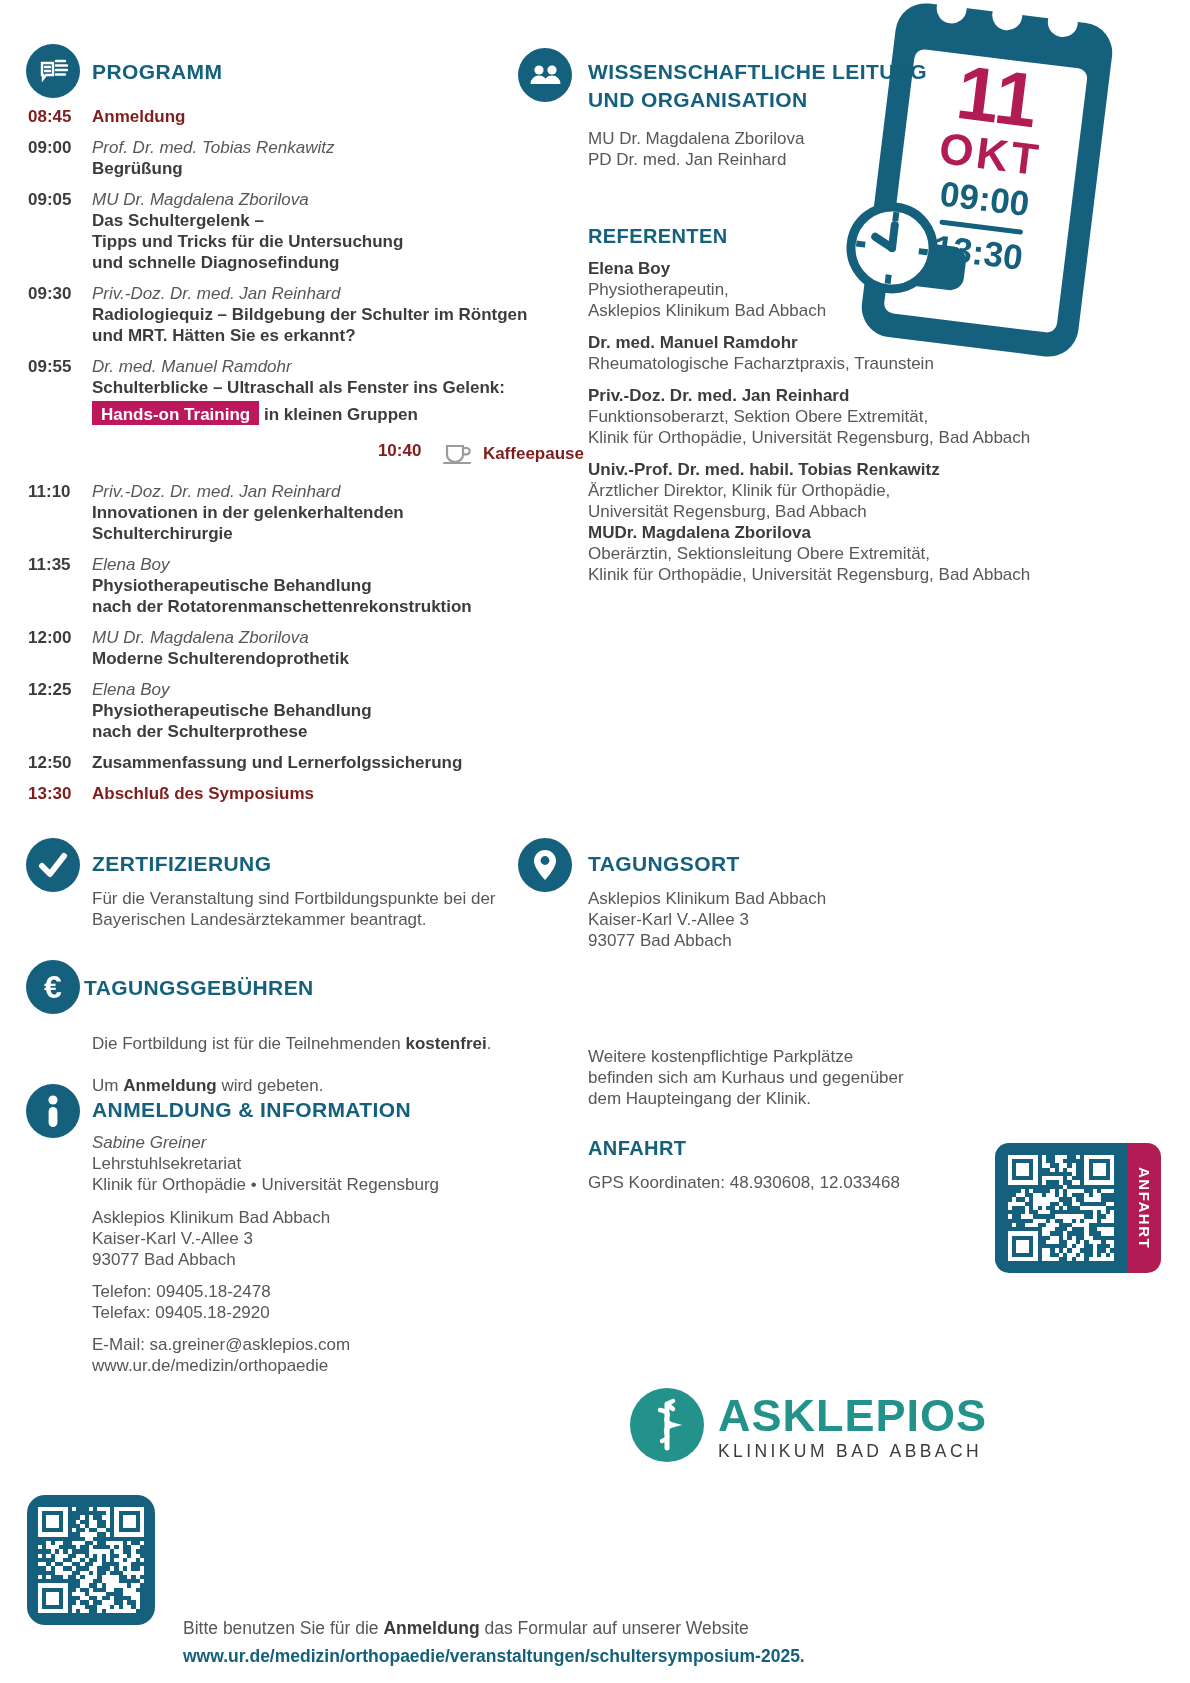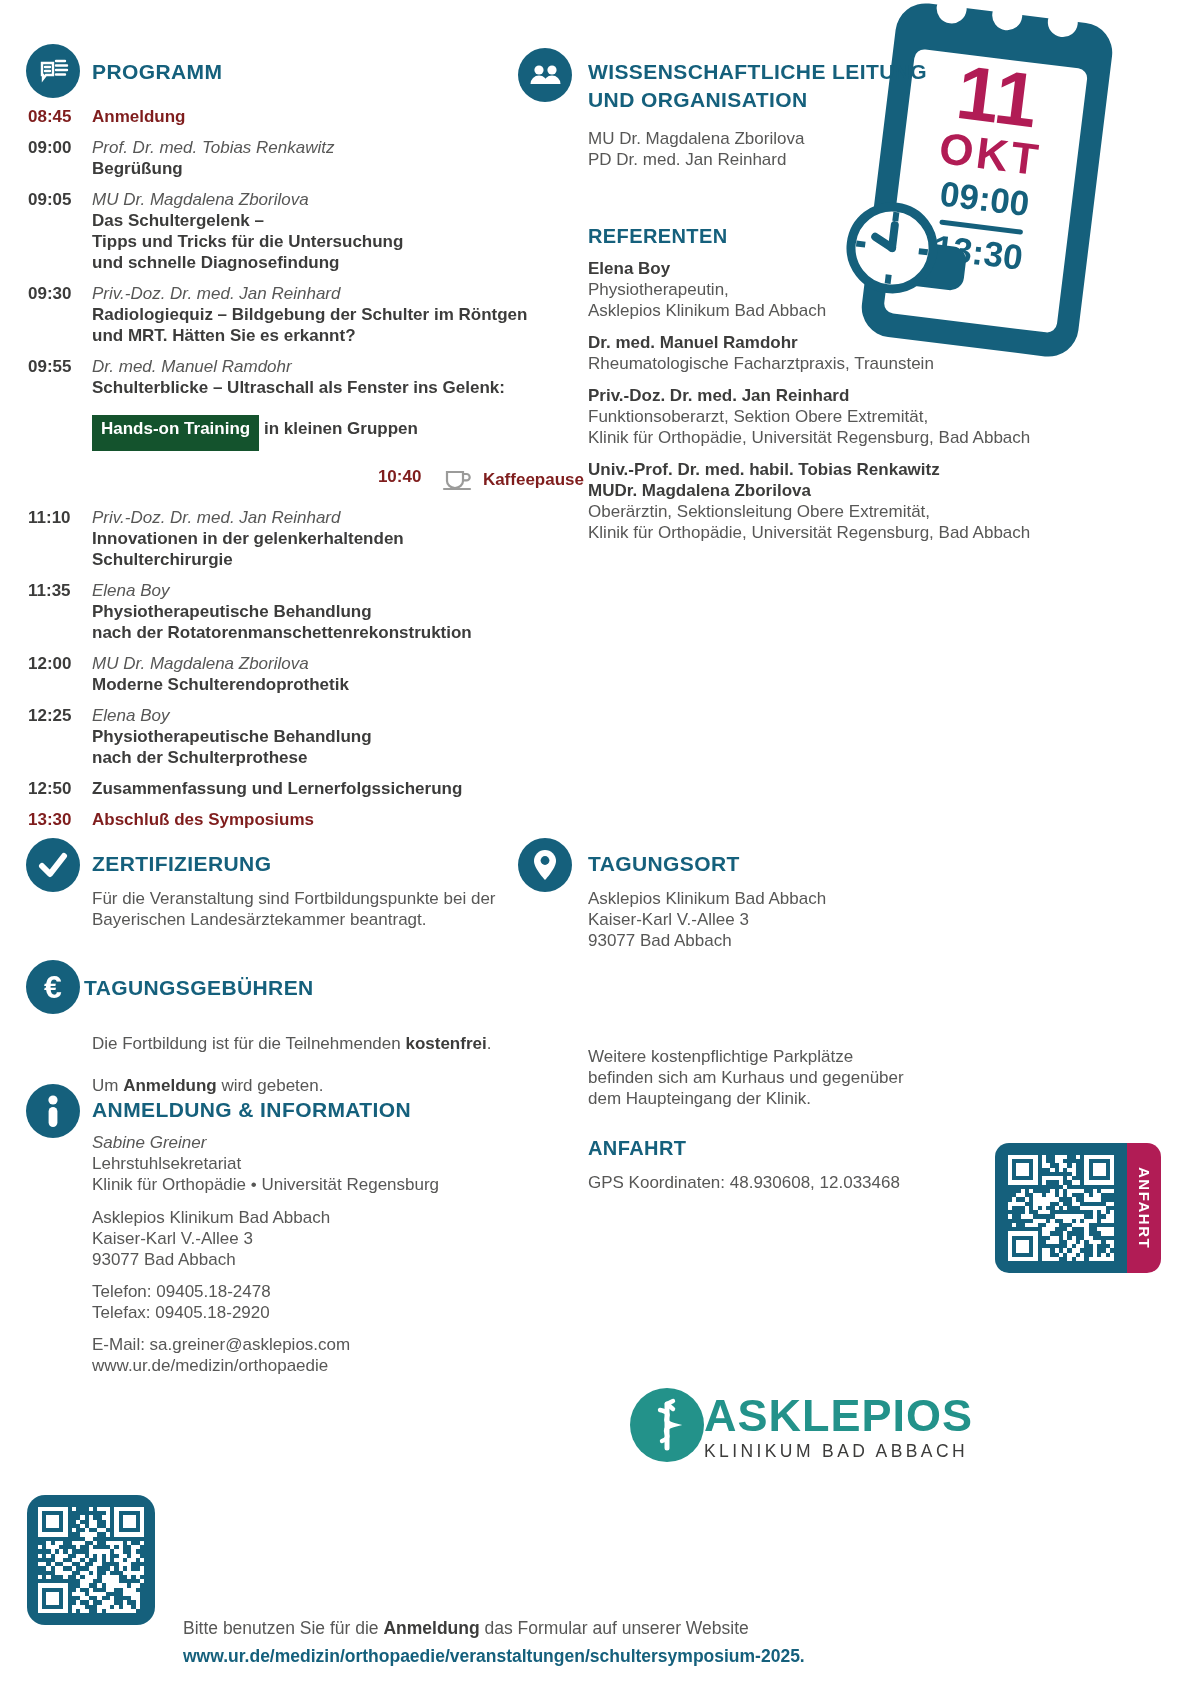--- a/index.html
+++ b/index.html
@@ -15,22 +15,22 @@
   .italic{font-style:italic;}
   
   #program-list{position:absolute;left:28px;top:106px;width:556px;}
   .prog-row{display:flex;margin-bottom:10px;}
   .prog-row.coffee{margin:15px 0 15px 0;justify-content:flex-end;}
   .prog-time{flex:none;width:64px;font-weight:bold;font-size:17px;line-height:21px;color:#3c3c3b;}
   .prog-body{font-size:17px;line-height:21px;}
   .prog-speaker{font-style:italic;color:#575756;}
   .prog-title{font-weight:bold;color:#3c3c3b;white-space:pre-line;}
   .muted .prog-time,.muted .prog-title,.muted .coffee-label{color:#7f1d1d;}
-  .hl-box{display:inline-block;background:#14532d;color:#fff;font-weight:bold;
-          padding:3px 9px 12px 9px;margin-top:17px;}
+  .hl-box{display:inline-block;background:#be185d;color:#fff;font-weight:bold;
+          padding:3px 9px 0 9px;margin-top:3px;}
   .coffee-line{display:flex;align-items:center;gap:9px;font-weight:bold;}
   
   #calendar{position:absolute;left:878px;top:12px;width:218px;height:336px;transform:rotate(7deg);}
   .cal-frame{position:absolute;inset:0;background:#15607c;border-radius:30px;}
   .cal-notch{position:absolute;width:30px;height:30px;border-radius:50%;background:#fff;top:-13px;}
   .cal-page{position:absolute;left:22px;right:22px;top:46px;bottom:24px;background:#fff;border-radius:10px;
             display:flex;flex-direction:column;align-items:center;}
   .cal-day{font-size:76px;font-weight:800;color:#b11c55;line-height:.95;margin-top:2px;}
   .cal-month{font-size:44px;font-weight:800;color:#b11c55;letter-spacing:3px;line-height:1;}
   .cal-time{font-size:35px;font-weight:bold;color:#15607c;line-height:1.1;margin-top:4px;}
@@ -41,21 +41,21 @@
   .left-qr{position:absolute;left:27px;top:1495px;width:128px;height:130px;background:#15607c;
            border-radius:18px;padding:11px;box-sizing:border-box;}
   .left-qr svg,.aq-qr svg{width:100%;height:100%;display:block;}
   .anfahrt-qr{position:absolute;left:995px;top:1143px;display:flex;height:130px;}
   .aq-qr{width:132px;background:#15607c;border-radius:14px 0 0 14px;padding:12px;box-sizing:border-box;}
   .aq-tab{width:34px;background:#b11c55;border-radius:0 14px 14px 0;display:flex;align-items:center;justify-content:center;}
   .aq-tab span{writing-mode:vertical-rl;color:#fff;font-weight:bold;font-size:15px;letter-spacing:1.5px;}
   
   .footer-note{position:absolute;left:183px;top:1586px;font-size:17.5px;line-height:28px;color:#575756;margin-top:28px;}
   .footer-url{font-weight:bold;color:#15607c;}
-  #logo{position:absolute;left:630px;top:1388px;display:flex;align-items:flex-end;}
+  #logo{position:absolute;left:630px;top:1388px;display:flex;align-items:flex-end;gap:14px;}
   .logo-word{font-size:45px;font-weight:bold;color:#23928a;letter-spacing:1px;line-height:1;margin-top:4px;}
   .logo-sub{font-size:17.5px;color:#3c3c3b;letter-spacing:3.4px;margin-top:3px;}
 </style>
 </head>
 <body>
 
 <div class="page">
 
   <div id="calendar">
     <div class="cal-frame"></div>
@@ -216,20 +216,22 @@
         <div class="sec-body b">Dr. med. Manuel Ramdohr</div>
         <div class="sec-body">Rheumatologische Facharztpraxis, Traunstein</div>
       </div>
       <div style="margin-bottom: 11px;">
         <div class="sec-body b">Priv.-Doz. Dr. med. Jan Reinhard</div>
         <div class="sec-body">Funktionsoberarzt, Sektion Obere Extremität,
 Klinik für Orthopädie, Universität Regensburg, Bad Abbach</div>
       </div>
       <div style="margin-bottom: 0;">
         <div class="sec-body b">Univ.-Prof. Dr. med. habil. Tobias Renkawitz</div>
+        <div class="sec-body">Ärztlicher Direktor, Klinik für Orthopädie,
+Universität Regensburg, Bad Abbach</div>
       </div>
       <div style="margin-bottom: 9px;">
         <div class="sec-body b">MUDr. Magdalena Zborilova</div>
         <div class="sec-body">Oberärztin, Sektionsleitung Obere Extremität,
 Klinik für Orthopädie, Universität Regensburg, Bad Abbach</div>
       </div>
     </div>
 
   <div class="abs icon-circle" style="left:26px;top:838px">
     <svg width="30" height="26" viewBox="0 0 30 26">

